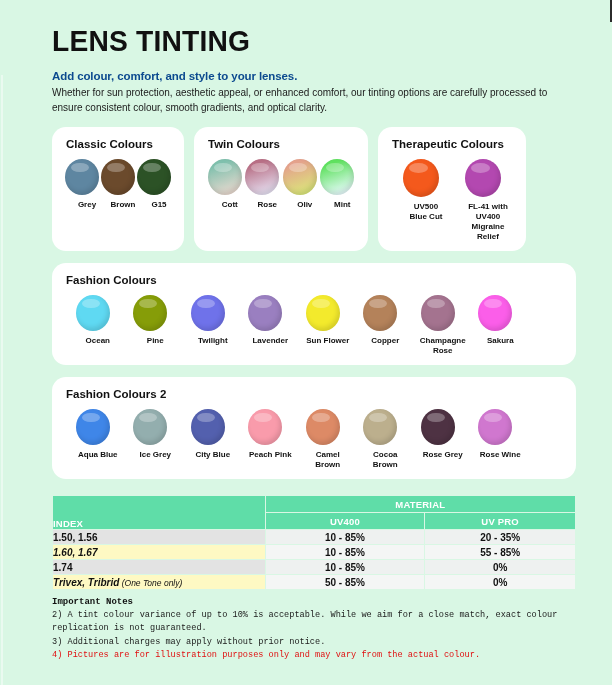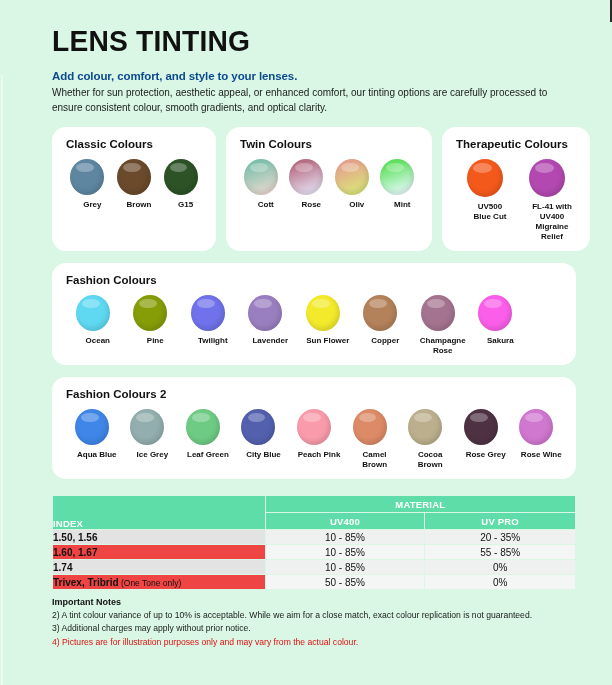--- a/index.html
+++ b/index.html
@@ -63,22 +63,22 @@
   }
   .swatch::after {
     content:""; position:absolute; left:18%; top:10%;
     width:52%; height:26%; border-radius:50%;
     background: rgba(255,255,255,0.28);
   }
   .swatch-label {
     margin-top: 5px; font-size: 8px; font-weight: 700;
     text-align:center; color:#111; line-height: 1.25; margin-left: 10px;
   }
-  .card.classic { width: 164px; }
-  .card.twin { width: 206px; }
+  .card.classic { width: 132px; }
+  .card.twin { width: 174px; }
   .card.therapeutic { width: 148px; }
   .card.therapeutic .swatch-cell { width: 62px; }
   .card.therapeutic .swatch { width: 36px; height: 38px; }
   .card.wide { width: 100%; }
   .card.wide .swatch-cell { width: 57.5px; }
 
   
   .table-wrap { padding: 0 36px 0 52px; margin-top: 16px; }
   table.spec {
     width: 524px; border-collapse: collapse;
@@ -97,27 +97,27 @@
     border: 1px solid #d9f7e4;
     height: 15px;
     font-size: 10px;
   }
   td.idx {
     background:#e3e3e3; color:#111; font-weight:700;
     text-align:left; padding-left: 9px;
   }
   td.idx .note { font-weight: 400; font-size: 8.5px; }
   td.val {
-    background:#eef1f0; color:#111; text-align:center; font-weight:400;
-  }
-  tr.alt td.idx { background:#ef4444; }
+    background:#eef1f0; color:#111; text-align:center; font-weight:700;
+  }
+  tr.alt td.idx { background:#fef9c3;font-style:italic; }
   tr.alt td.val { background:#f4f6f5; }
 
   
-  .notes { padding: 7px 36px 0 52px; }
+  .notes { padding: 7px 36px 0 52px; font-family: Liberation Mono, monospace; }
   .notes-title { font-size: 9px; font-weight:700; color:#111; margin-bottom: 2px; }
   .note-line { font-size: 8.6px; color:#1b1b1b; line-height: 1.55; }
   .note-line b { font-weight: 700; }
   .note-red { color:#e01010; }
 </style>
 </head>
 <body>
 
 <div class="edge-line-left"></div>
 <div class="edge-line-right"></div>
@@ -226,24 +226,20 @@
   <div class="card wide">
     <div class="card-title">Fashion Colours  2</div>
     <div class="swatches">
         <div class="swatch-cell">
           <div class="swatch" style="background: rgb(63, 134, 232);"></div>
           <div class="swatch-label">Aqua Blue</div>
         </div>
         <div class="swatch-cell">
           <div class="swatch" style="background: rgb(147, 174, 174);"></div>
           <div class="swatch-label">Ice Grey</div>
-        </div>
-        <div class="swatch-cell">
-          <div class="swatch" style="background: rgb(110, 203, 132);"></div>
-          <div class="swatch-label">Leaf Green</div>
         </div>
         <div class="swatch-cell">
           <div class="swatch" style="background: rgb(83, 96, 174);"></div>
           <div class="swatch-label">City Blue</div>
         </div>
         <div class="swatch-cell">
           <div class="swatch" style="background: rgb(249, 155, 171);"></div>
           <div class="swatch-label">Peach Pink</div>
         </div>
         <div class="swatch-cell">

